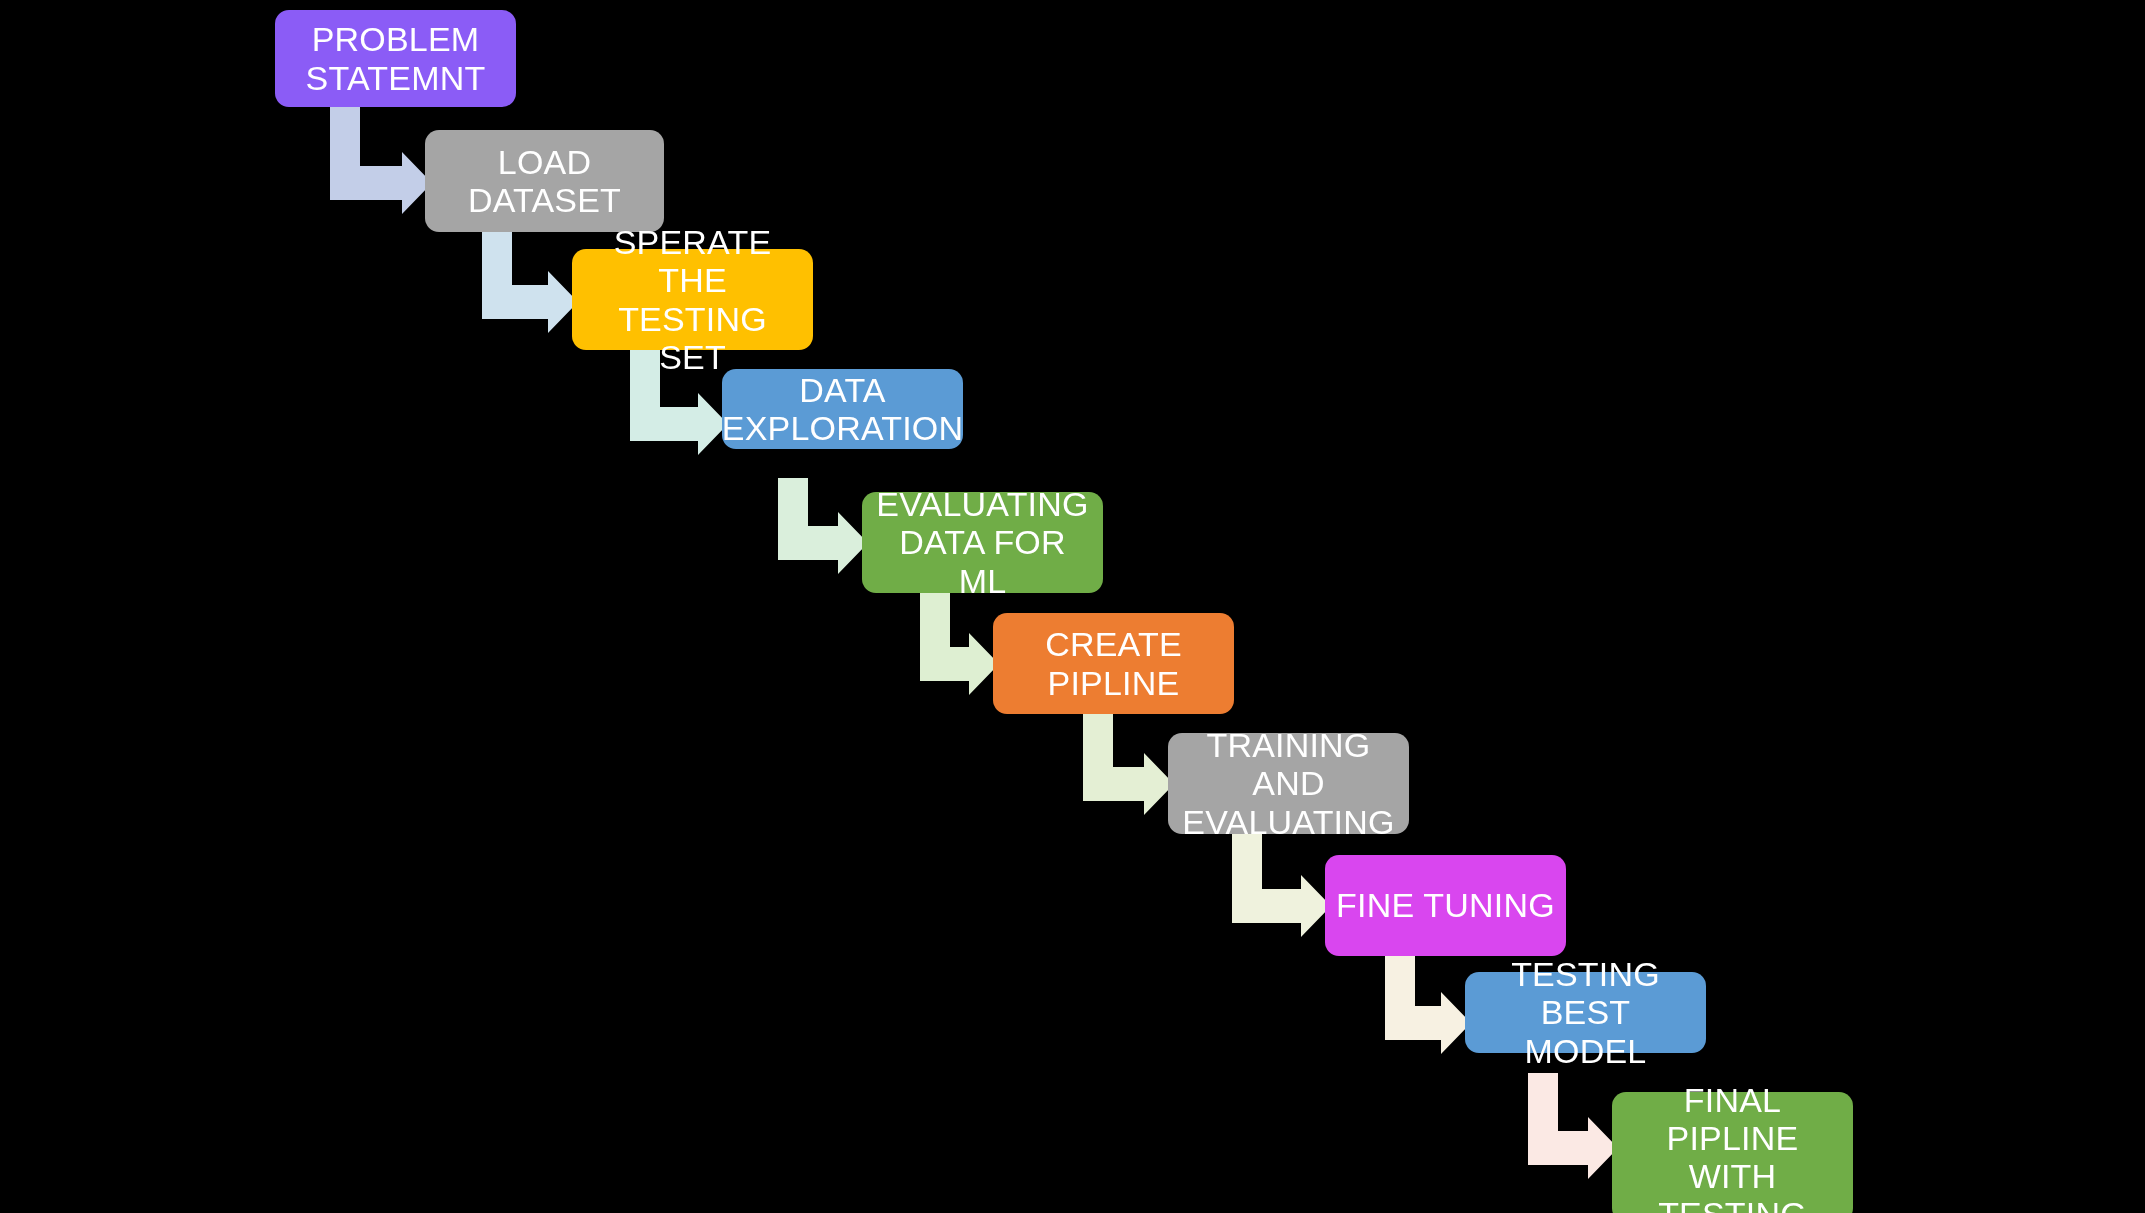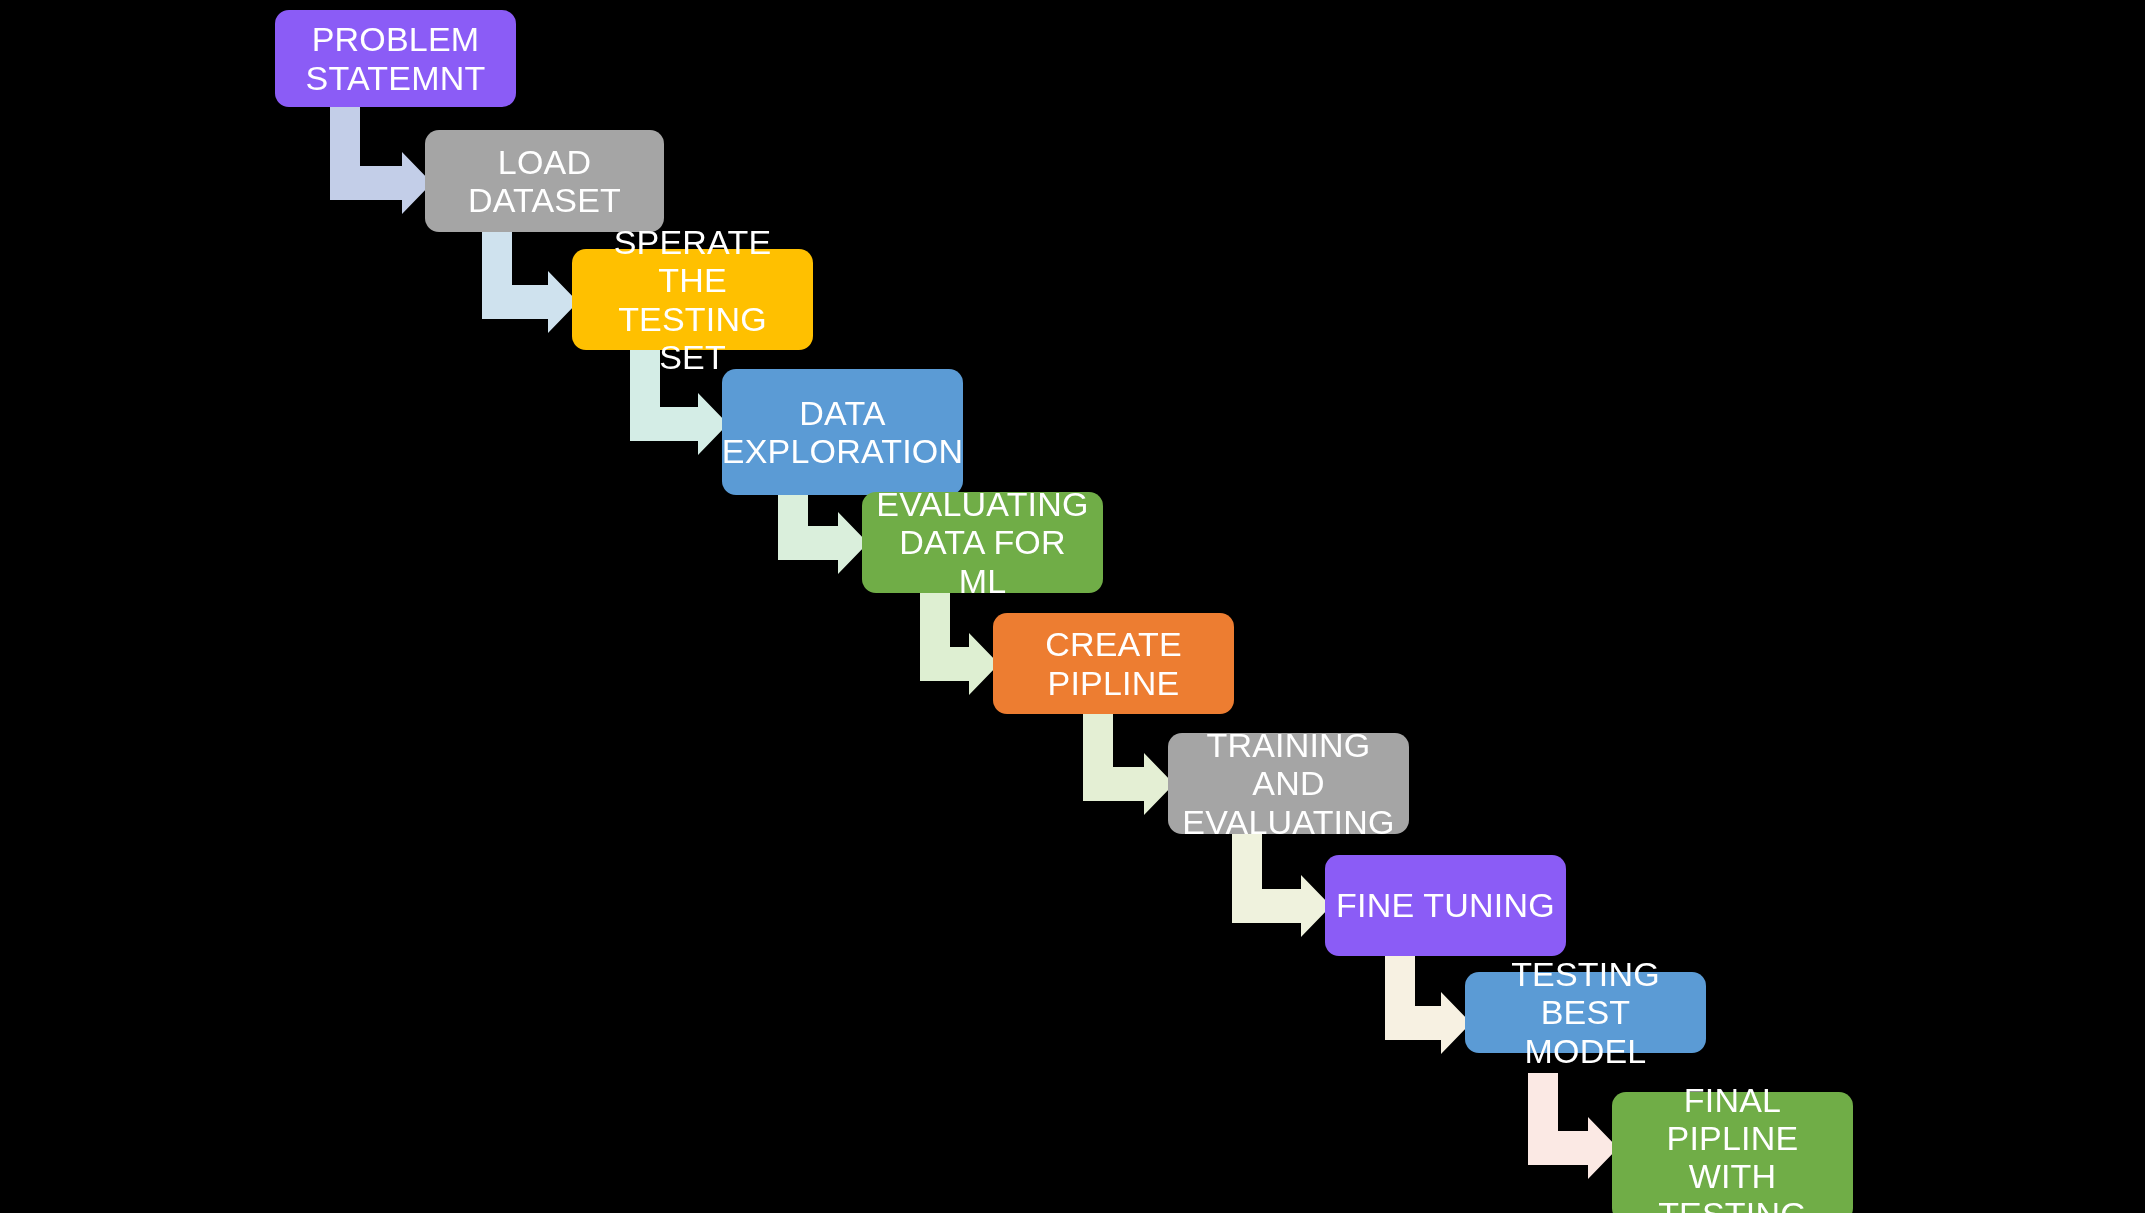--- a/index.html
+++ b/index.html
@@ -39,21 +39,21 @@
       <div>
         <span>LOAD DATASET</span>
       </div>
     </div>
     <div class="node" style="left: 572px; top: 249px; width: 241px; height: 101px; background: rgb(255, 192, 0);">
       <div>
         <span>SPERATE THE</span>
         <span>TESTING SET</span>
       </div>
     </div>
-    <div class="node" style="left: 722px; top: 369px; width: 241px; height: 126px; background: rgb(91, 155, 213);">
+    <div class="node" style="left: 722px; top: 369px; width: 241px; height: 80px; background: rgb(91, 155, 213);">
       <div>
         <span>DATA</span>
         <span>EXPLORATION</span>
       </div>
     </div>
     <div class="node" style="left: 862px; top: 492px; width: 241px; height: 101px; background: rgb(112, 173, 71);">
       <div>
         <span>EVALUATING</span>
         <span>DATA FOR ML</span>
       </div>
@@ -62,21 +62,21 @@
       <div>
         <span>CREATE PIPLINE</span>
       </div>
     </div>
     <div class="node" style="left: 1168px; top: 733px; width: 241px; height: 101px; background: rgb(165, 165, 165);">
       <div>
         <span>TRAINING AND</span>
         <span>EVALUATING</span>
       </div>
     </div>
-    <div class="node" style="left: 1325px; top: 855px; width: 241px; height: 101px; background: #8b5cf6;">
+    <div class="node" style="left: 1325px; top: 855px; width: 241px; height: 101px; background: #d946ef;">
       <div>
         <span>FINE TUNING</span>
       </div>
     </div>
     <div class="node" style="left: 1465px; top: 972px; width: 241px; height: 81px; background: rgb(91, 155, 213);">
       <div>
         <span>TESTING BEST</span>
         <span>MODEL</span>
       </div>
     </div>

